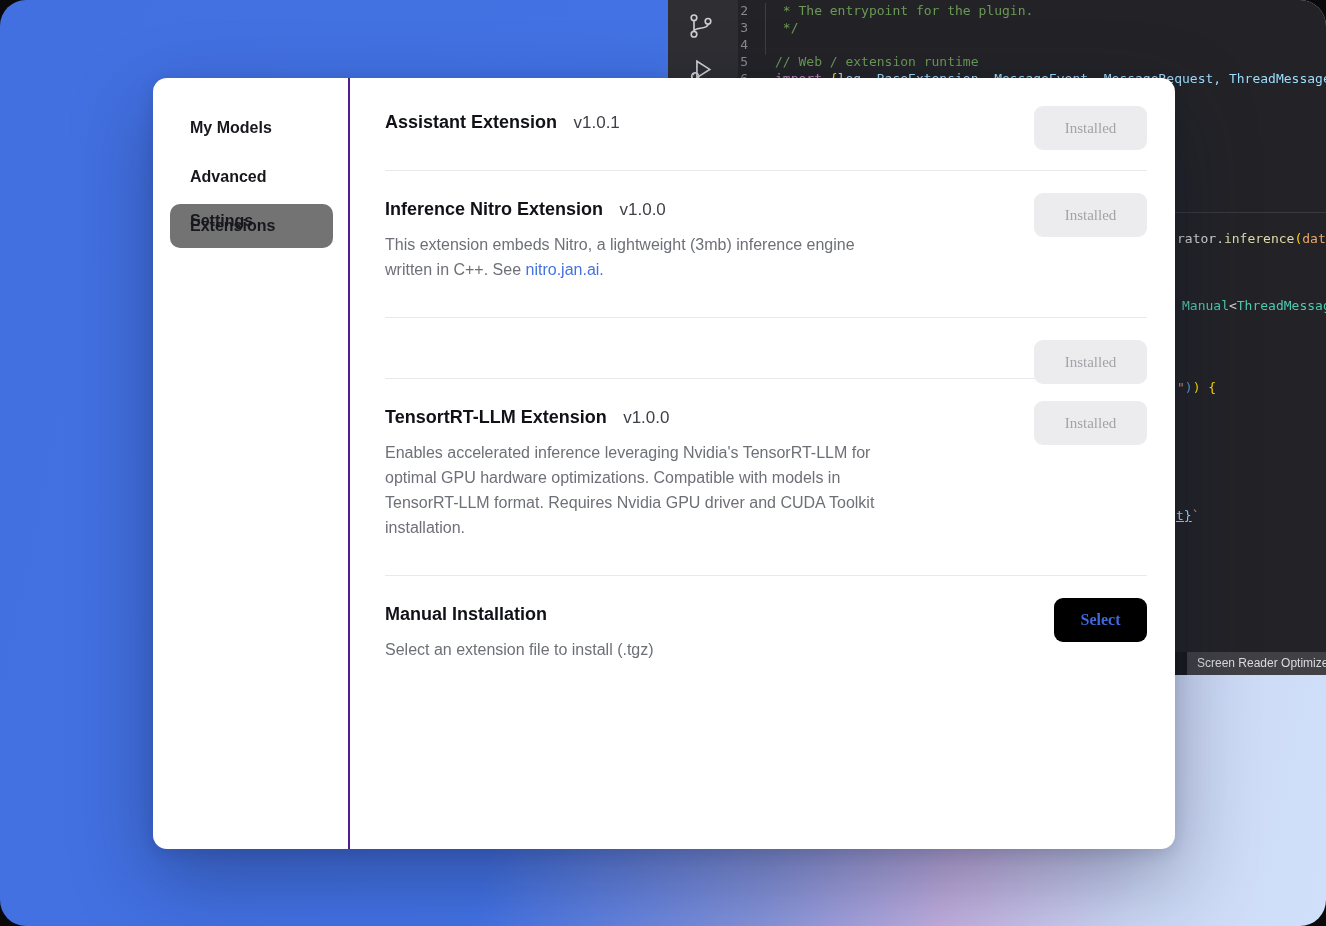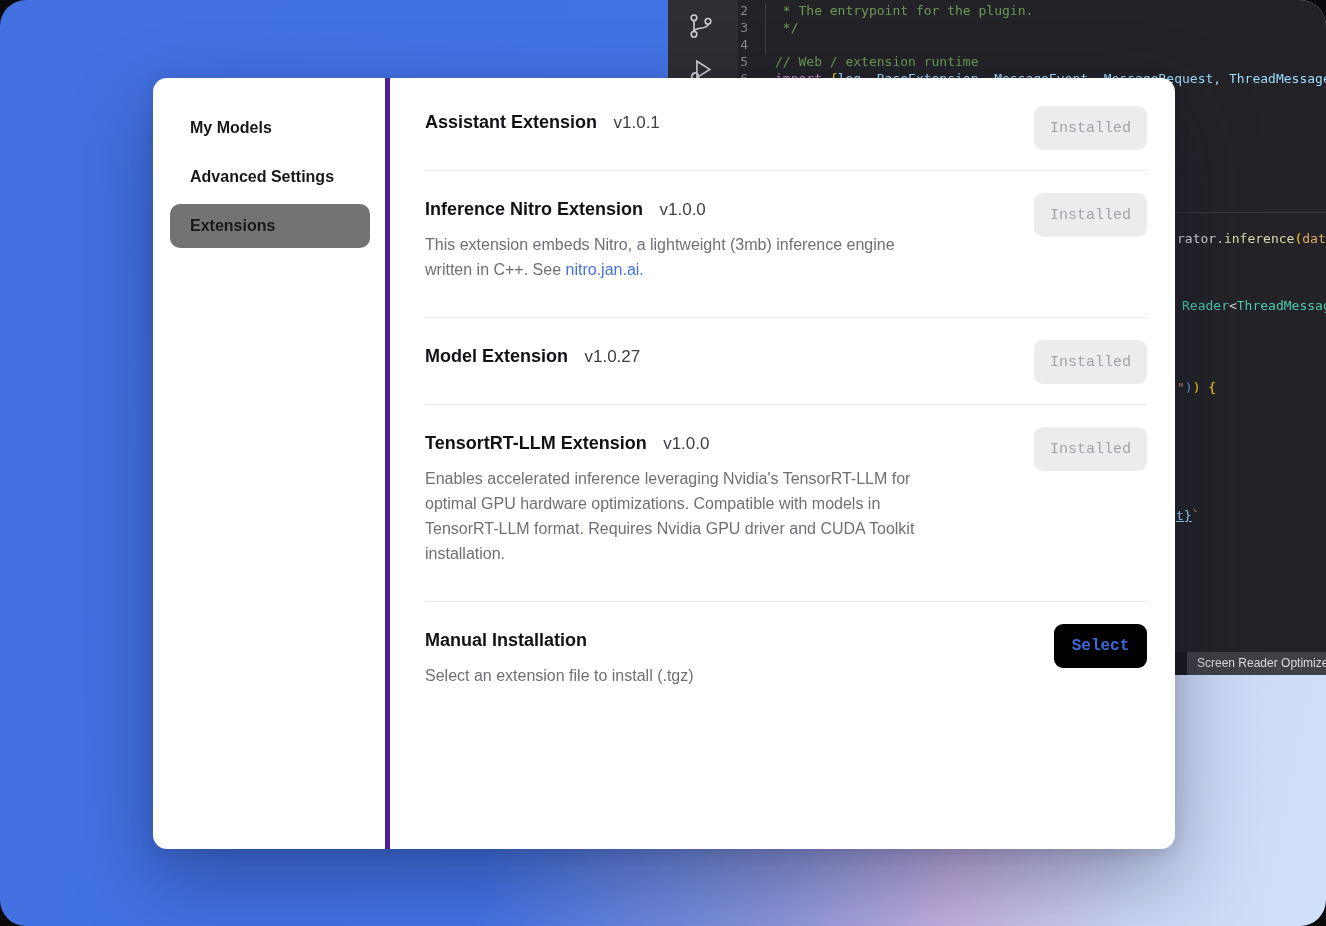--- a/index.html
+++ b/index.html
@@ -68,21 +68,21 @@
     padding-left:10px; white-space:nowrap; overflow:hidden;
   }
 
   
   .card {
     position:absolute; left:153px; top:78px; width:1022px; height:771px;
     background:#ffffff; border-radius:14px; overflow:hidden; display:flex;
     box-shadow: 0 30px 80px rgba(15,20,50,.35), 0 4px 16px rgba(15,20,50,.12);
   }
   .sidebar {
-    width:237px; flex-shrink:0; border-right:5px solid #4c1d95;
+    width:197px; flex-shrink:0; border-right:2px solid #4c1d95;
     padding:28px 15px 0 17px;
   }
   .side-item {
     height:44px; line-height:44px; padding-left:20px; margin-bottom:5px;
     border-radius:10px; font-size:16px; font-weight:700; color:#17181c;
     cursor:pointer;
   }
   .side-item.selected { background:#737373; }
 
   .content { flex:1; padding:0 28px 0 35px; }
@@ -93,21 +93,21 @@
   .row-title { font-size:18px; font-weight:700; color:#111218; }
   .row-version { font-size:17px; color:#3f4148; margin-left:12px; }
   .row-desc {
     margin-top:10px; max-width:600px;
     font-size:16px; line-height:25px; color:#6e7077; white-space:pre-line;
   }
   .row-desc a { color:#4472de; text-decoration:none; cursor:pointer; }
   .action {
     position:absolute; right:0; top:22px; height:44px;
     border:none; border-radius:9px; cursor:pointer;
-    font-family:Liberation Mono, monospace;
+    font-family:Liberation Serif, serif;
   }
   .row.first .action { top:28px; }
   .btn-installed { width:113px; background:#ececef; color:#a2a3a8; font-size:15px; }
   .btn-select    { width:93px;  background:#000000; color:#3e68da; font-size:16px; font-weight:700; }
 </style>
 </head>
 <body>
 
 <div class="stage">
   <div class="window">
@@ -147,21 +147,21 @@
         <div class="code-line">
           <span class="ln">6</span>
           <span class="code-text"><span class="tk-kw">import </span><span class="tk-gold">{</span><span class="tk-ident">log, BaseExtension, MessageEvent, MessageRequest, ThreadMessage, ContentType</span></span>
         </div>
       </div>
       <div class="indent-guide"></div>
       <div class="editor-divider"></div>
 
       <div class="fragment" style="left:509px; top:232px"><span class="tk-fg">rator</span><span class="tk-fg">.</span><span class="tk-fn">inference</span><span class="tk-gold">(</span><span class="tk-param">data</span></div>
 
-      <div class="fragment" style="left:514px; top:299px"><span class="tk-type">Reader</span><span class="tk-fg">&lt;</span><span class="tk-type">ThreadMessage</span></div>
+      <div class="fragment" style="left:514px; top:299px"><span class="tk-type">Manual</span><span class="tk-fg">&lt;</span><span class="tk-type">ThreadMessage</span></div>
 
       <div class="fragment" style="left:509px; top:381px"><span class="tk-str">"</span><span class="tk-blue">)</span><span class="tk-gold">)</span><span class="tk-gold"> {</span></div>
 
       <div class="fragment" style="left:508px; top:509px"><span class="tk-ident tk-und">t}</span><span class="tk-str">`</span></div>
 
       <div class="status-bar">
         <span class="status-left">go</span>
         <span class="status-item">Screen Reader Optimized</span>
       </div>
     </div>
@@ -187,24 +187,20 @@
           <div class="row-head">
             <span class="row-title">Inference Nitro Extension</span>
             <span class="row-version">v1.0.0</span>
           </div>
           <p class="row-desc"><span>This extension embeds Nitro, a lightweight (3mb) inference engine
 written in C++. See </span><a>nitro.jan.ai.</a></p>
           <button class="action btn-installed">Installed</button>
         </div>
 
         <div class="row">
-          <div class="row-head">
-            <span class="row-title">Model Extension</span>
-            <span class="row-version">v1.0.27</span>
-          </div>
           <button class="action btn-installed">Installed</button>
         </div>
 
         <div class="row">
           <div class="row-head">
             <span class="row-title">TensortRT-LLM Extension</span>
             <span class="row-version">v1.0.0</span>
           </div>
           <p class="row-desc">Enables accelerated inference leveraging Nvidia's TensorRT-LLM for
 optimal GPU hardware optimizations. Compatible with models in

